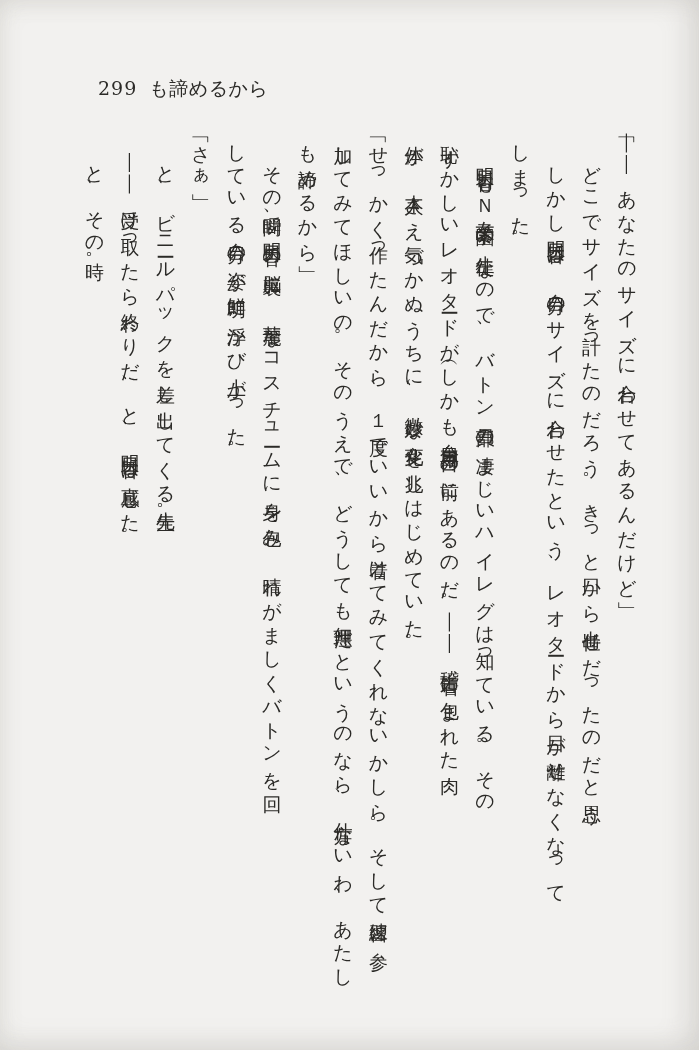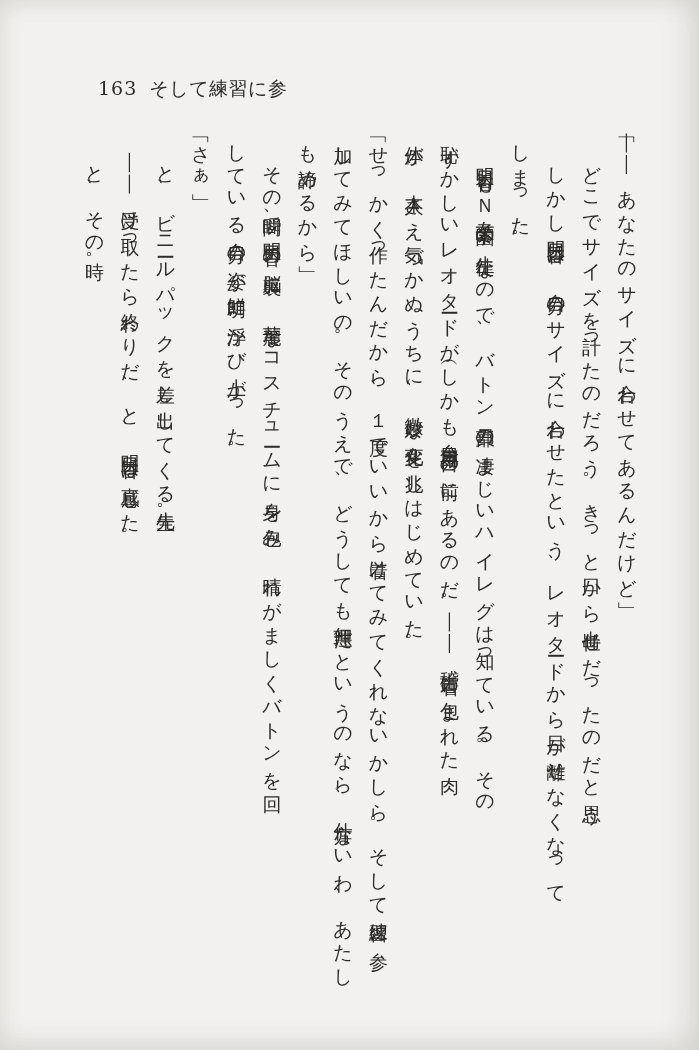--- a/index.html
+++ b/index.html
@@ -71,21 +71,21 @@
   .text-block p.indent{
     text-indent:21.5px;
   }
 </style>
 </head>
 <body>
 
 <div class="paper">
 
   <div class="running-header">
-    <span class="page-num">163</span><span class="title">そして練習に参</span>
+    <span class="page-num">299</span><span class="title">も諦めるから</span>
   </div>
 
   <div class="text-block">
       <p>「――あなたのサイズに合わせてあるんだけど」</p>
       <p class="indent">どこでサイズを計ったのだろう。きっと口から出任せだったのだと思う。</p>
       <p class="indent">しかし明日香は、自分のサイズに合わせたという、レオタードから目が離せなくなって</p>
       <p>しまった。</p>
       <p class="indent">明日香もＮ女子学園の生徒なので、バトン部員の凄まじいハイレグは知っている。その</p>
       <p>恥ずかしいレオタードが（しかも自分専用）目の前にあるのだ。――稽古着に包まれた肉</p>
       <p>体が、本人さえ気づかぬうちに、微妙な変化を兆しはじめていた。</p>

